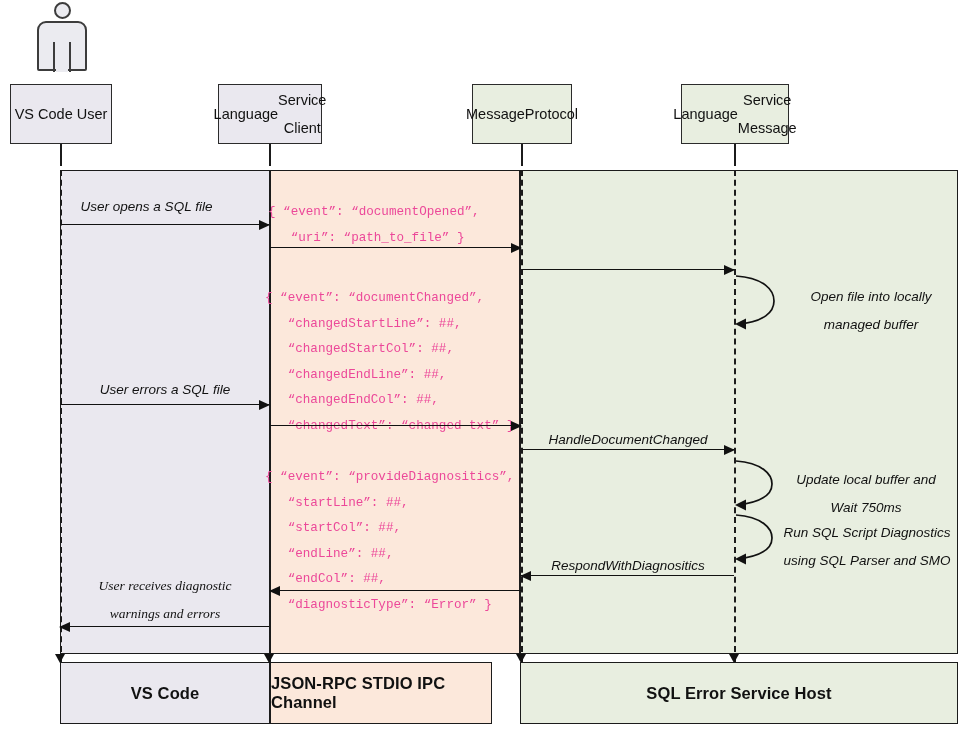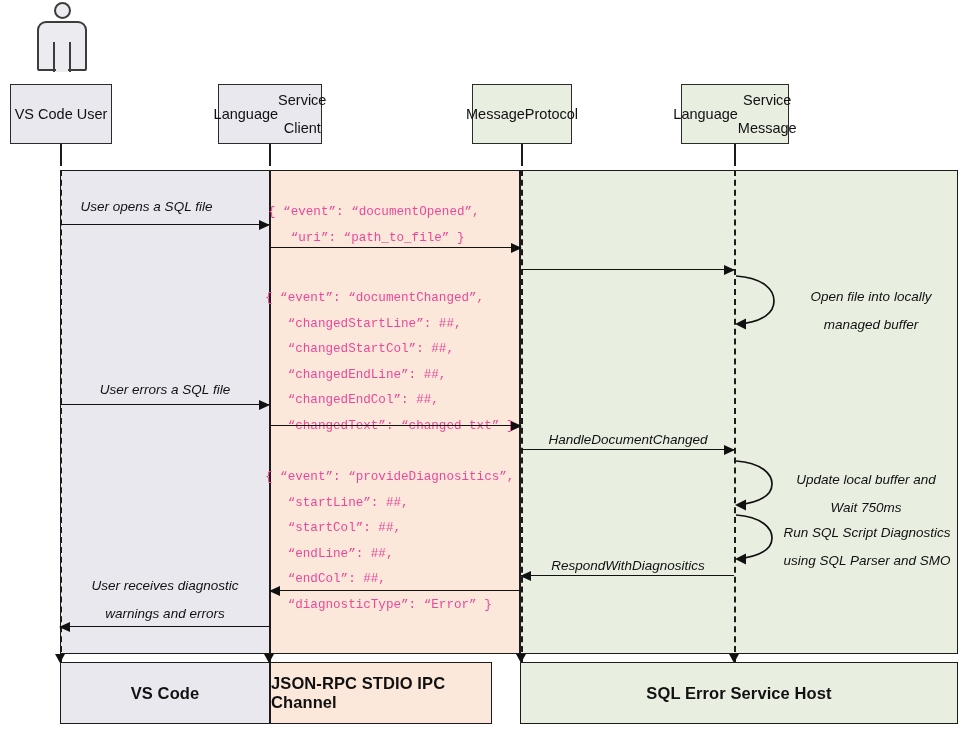--- a/index.html
+++ b/index.html
@@ -193,21 +193,21 @@
 
   <div class="lbl center" style="left:522px;top:558px;width:212px;">RespondWithDiagnositics</div>
   <div class="arrow" style="left:521px;top:575px;width:213px;">
     <span class="tip left"></span>
   </div>
 
   <div class="arrow" style="left:270px;top:590px;width:252px;">
     <span class="tip left"></span>
   </div>
 
-  <div class="lbl2" style="left:62px;top:572px;width:206px;">
+  <div class="lbl2" style="left:62px;top:572px;width:206px;font-family:Liberation Serif, serif;">
     <div>User receives diagnostic</div>
     <div>warnings and errors</div>
   </div>
   <div class="arrow" style="left:60px;top:626px;width:209px;">
     <span class="tip left"></span>
   </div>
 
   <div class="arrow" style="left:60px;top:655px;width:0px;">
     <span class="tip" style="left:-5.5px;top:-2px;border-left:5.5px solid transparent;border-right:5.5px solid transparent;border-top:9px solid #111;border-bottom:none;"></span>
   </div>

